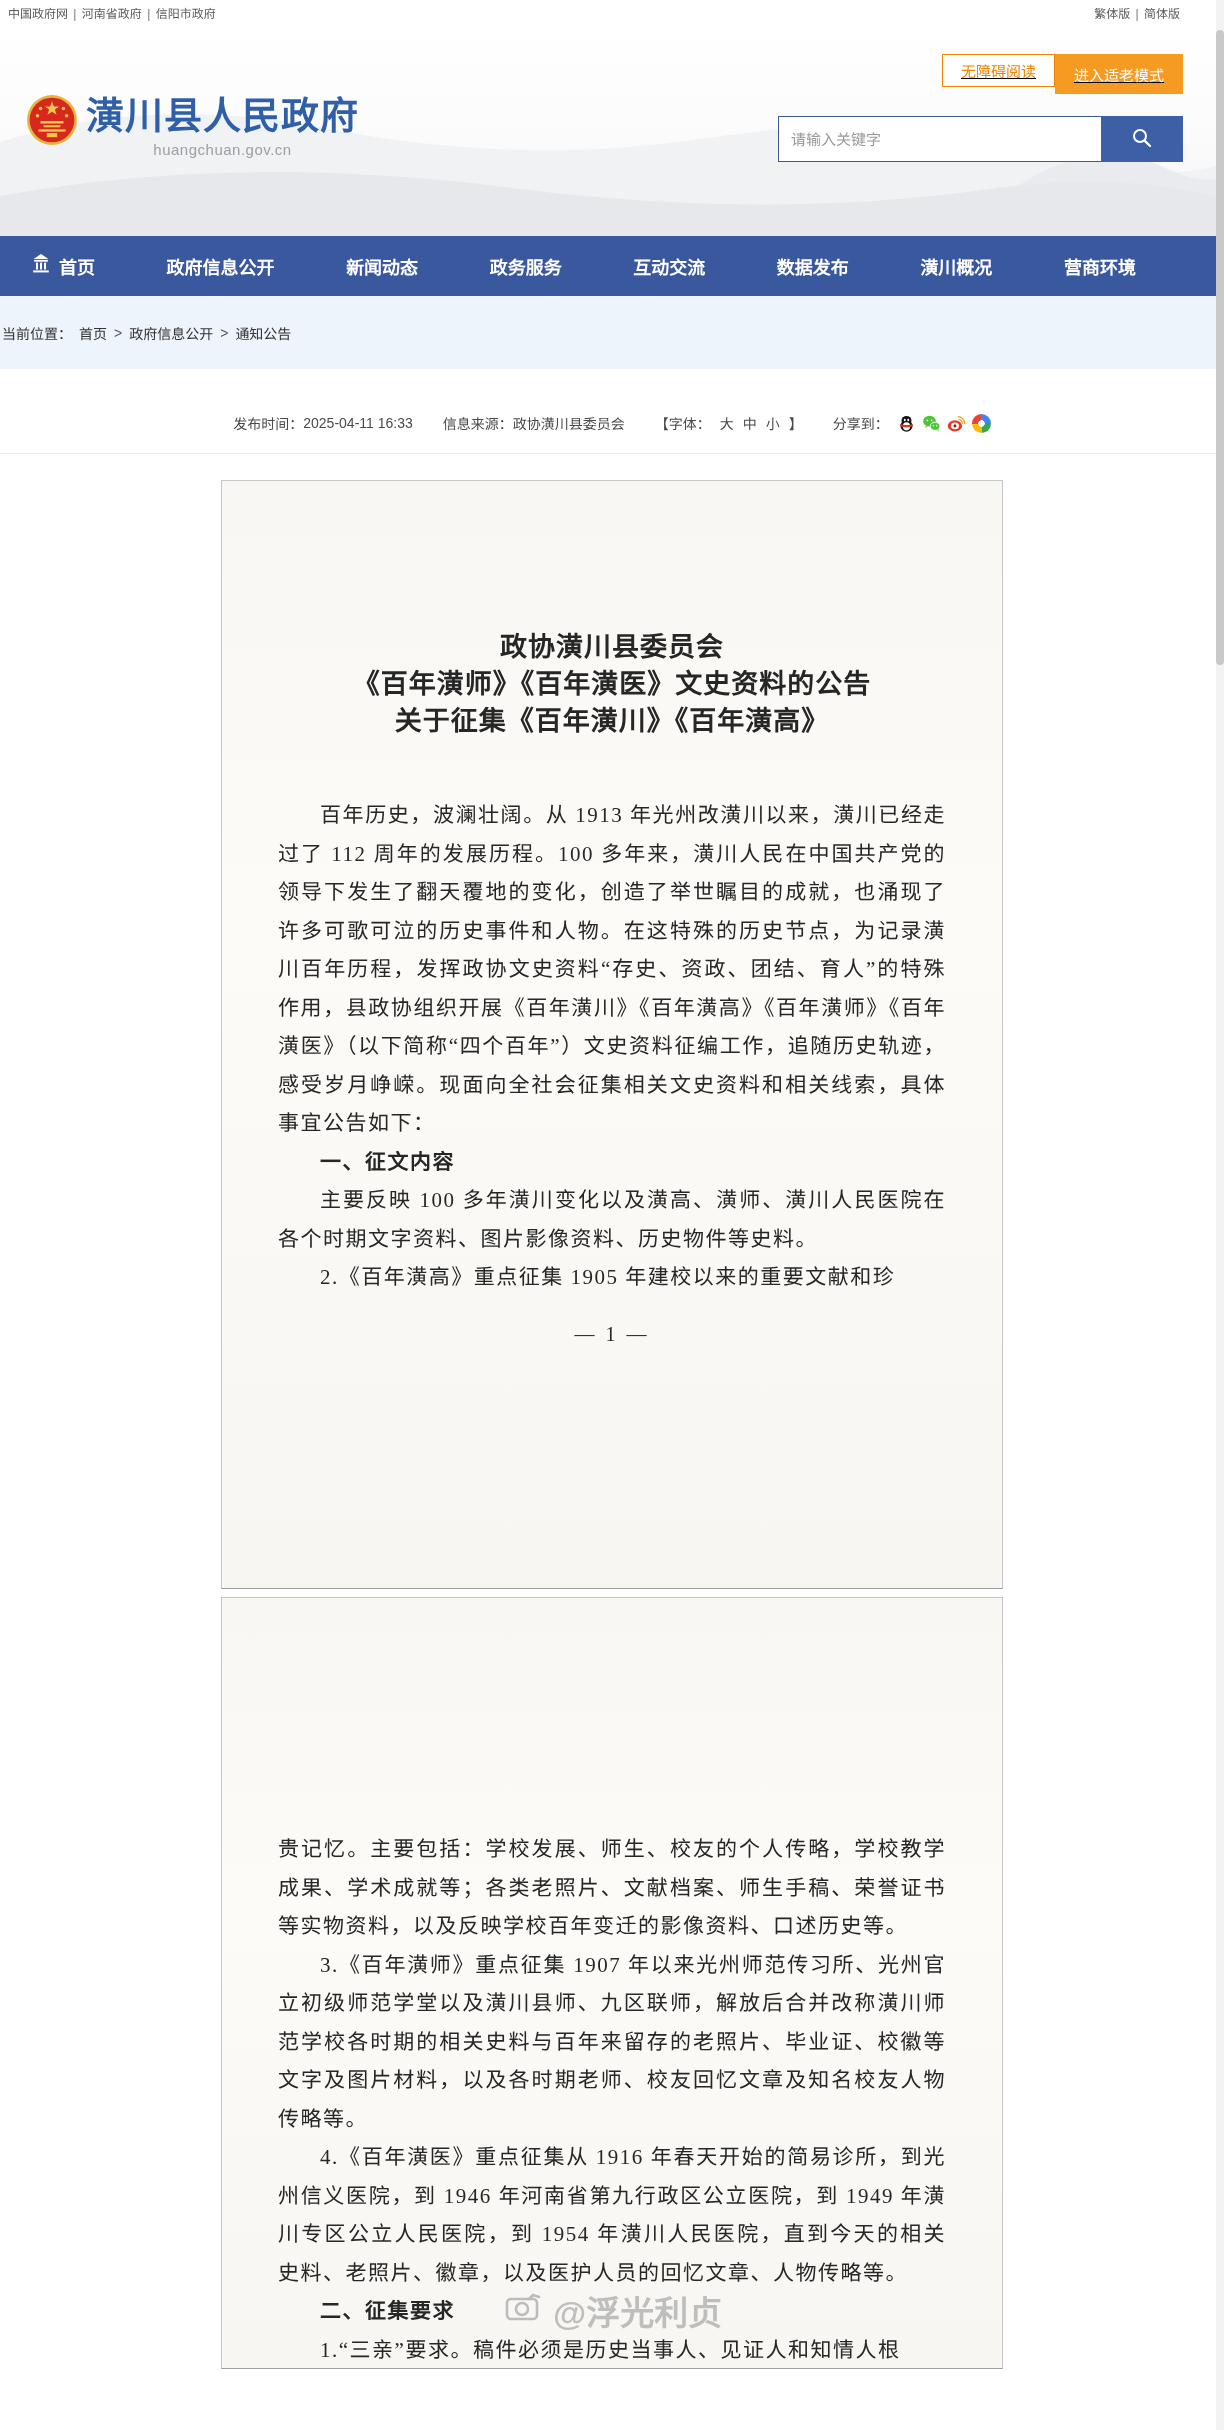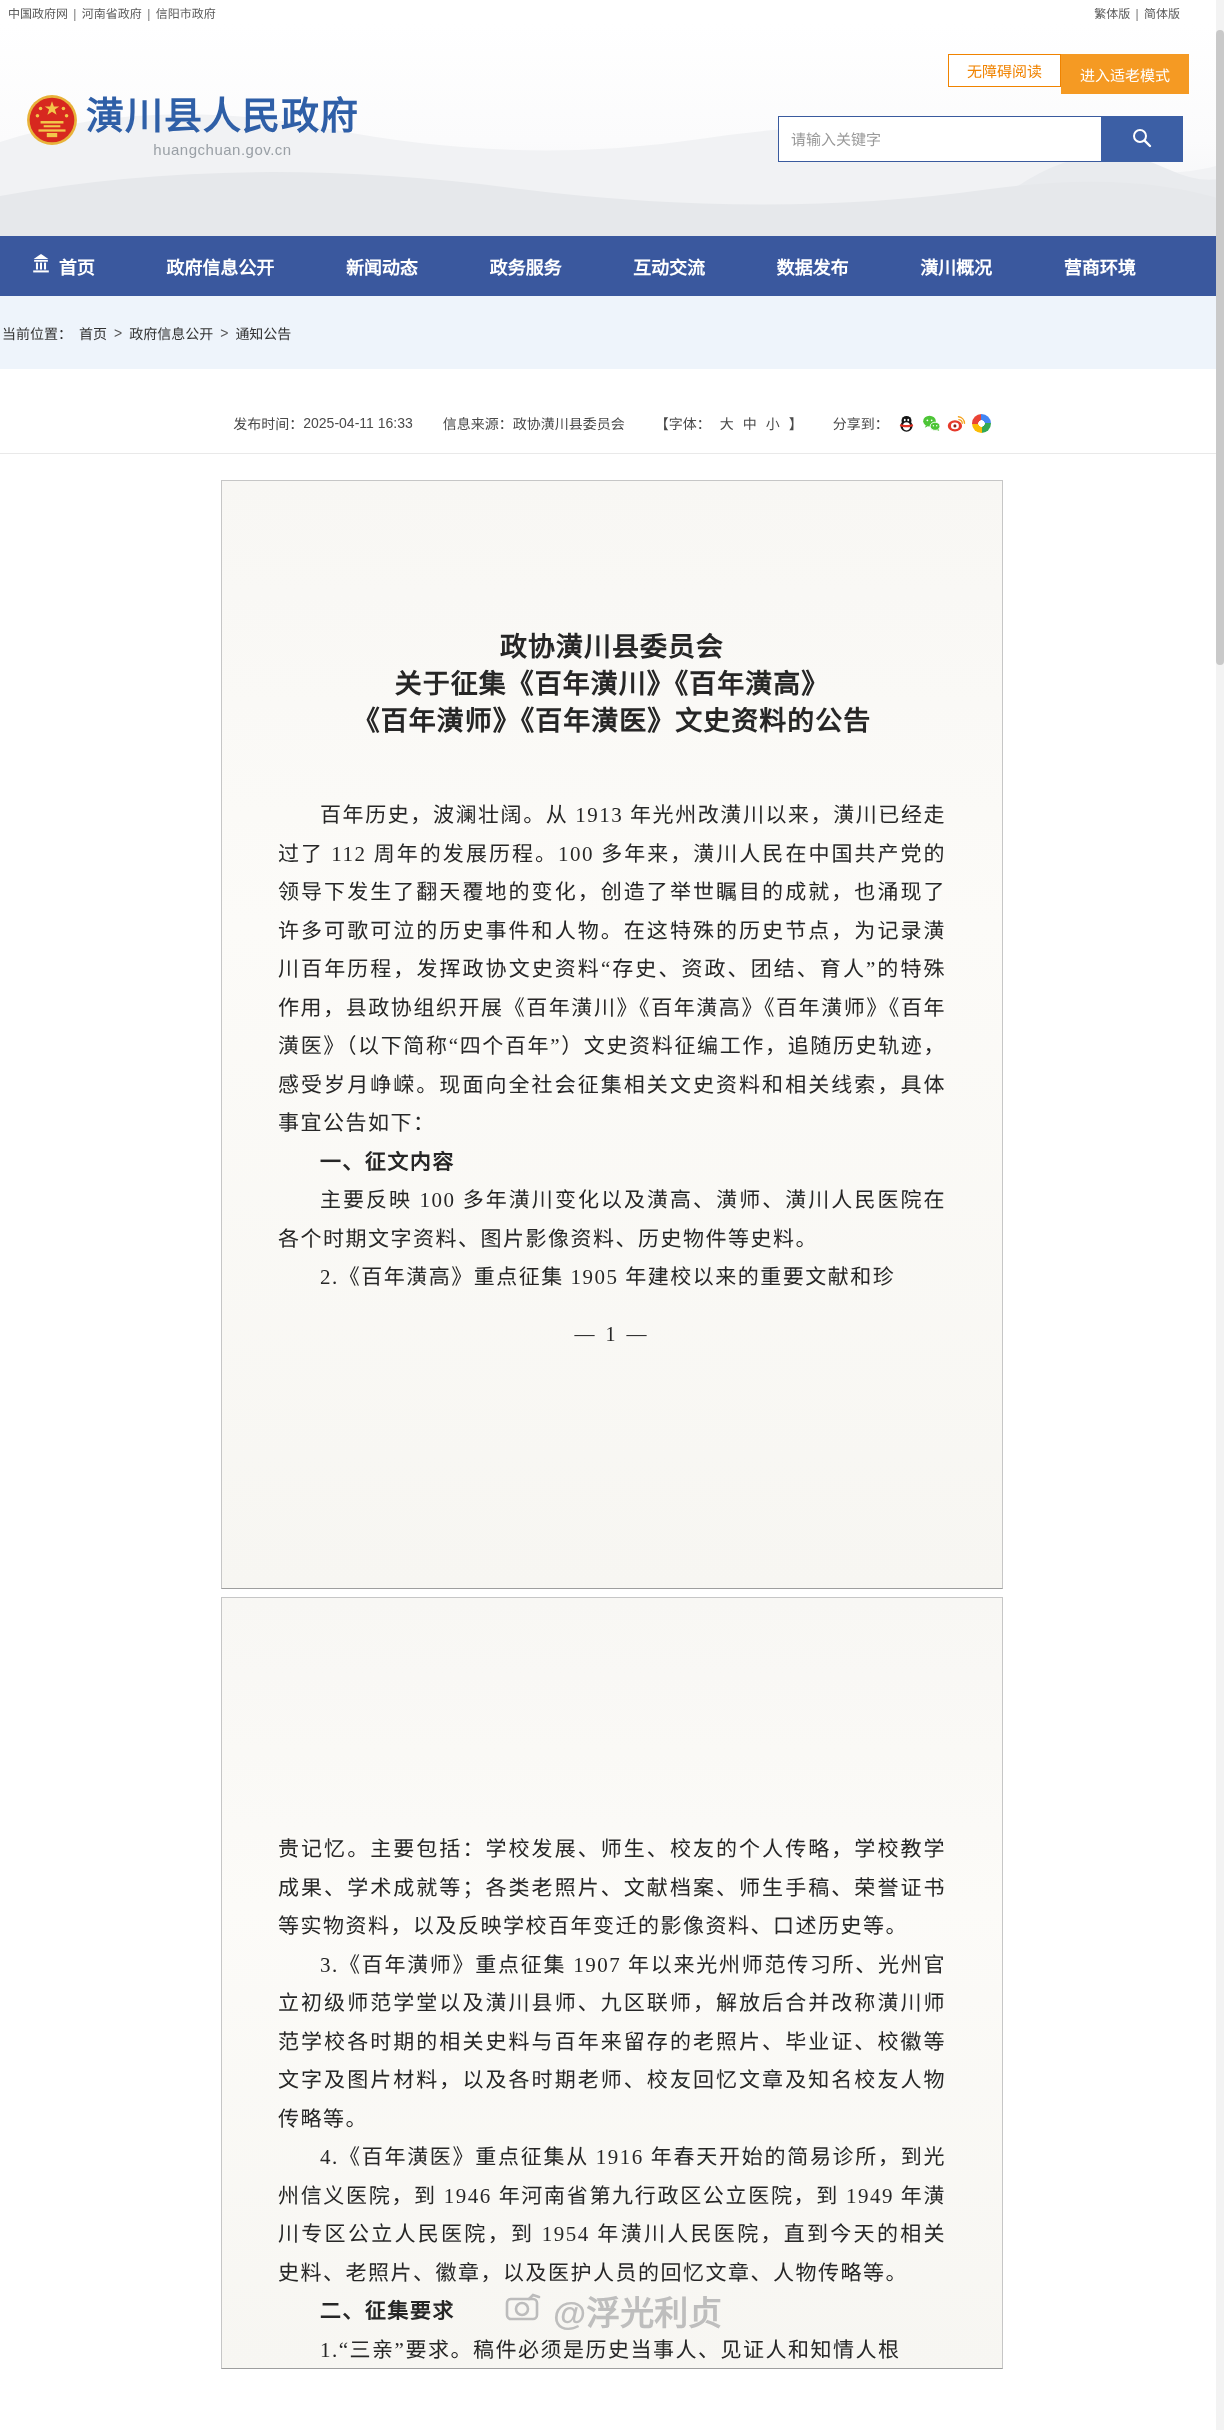--- a/index.html
+++ b/index.html
@@ -9,21 +9,21 @@
 
   
   .topbar { height:24px; display:flex; justify-content:space-between; align-items:center;
             padding:0 44px 0 8px; font-size:12px; color:#5a5a5a; background:#fff; }
   .topbar a { color:#5a5a5a; text-decoration:none; cursor:pointer; }
   .topbar .sep { margin:0 2px; color:#777; }
 
   
   .header { position:relative; height:212px; background:linear-gradient(180deg,#ffffff 0%,#fbfbfc 55%,#f2f3f5 100%); overflow:hidden; }
   .mountains { position:absolute; left:0; bottom:0; width:1224px; height:212px; }
-  .header-buttons { position:absolute; top:30px; right:35px; display:flex; }
+  .header-buttons { position:absolute; top:30px; right:41px; display:flex;text-decoration:underline; }
   .btn-outline { height:33px; padding:0 18px; background:#fff; border:1px solid #f08300; color:#f08300;
                  font-size:15px; cursor:pointer; font-family:inherit; }
   .btn-solid   { height:40px; padding:0 18px; background:#f59a23; border:1px solid #f59a23; color:#fff;
                  font-size:15px; cursor:pointer; font-family:inherit; }
   .brand { position:absolute; left:26px; top:70px; display:flex; align-items:flex-start; gap:8px; cursor:pointer; }
   .brand-text { display:flex; flex-direction:column; align-items:center; }
   .site-title { font-size:38px; font-weight:bold; color:#2f5fa7; letter-spacing:1px; line-height:1.2; }
   .site-domain { font-size:15px; color:#9aa0a6; letter-spacing:.5px; margin-top:1px; }
   .search { position:absolute; top:92px; right:41px; display:flex; }
   .search-input { width:323px; height:46px; border:1px solid #3a5a9e; border-right:none; padding:0 12px;
@@ -250,22 +250,22 @@
       </div>
     </div>
 
     <div class="divider"></div>
 
     <div class="doc-wrap">
 
       <div class="doc-page doc-page1">
         <div class="doc-heading">
           <div>政协潢川县委员会</div>
+          <div>《百年潢师》《百年潢医》文史资料的公告</div>
           <div>关于征集《百年潢川》《百年潢高》</div>
-          <div>《百年潢师》《百年潢医》文史资料的公告</div>
         </div>
         <div class="doc-body">
           <p>百年历史，波澜壮阔。从 1913 年光州改潢川以来，潢川已经走过了 112 周年的发展历程。100 多年来，潢川人民在中国共产党的领导下发生了翻天覆地的变化，创造了举世瞩目的成就，也涌现了许多可歌可泣的历史事件和人物。在这特殊的历史节点，为记录潢川百年历程，发挥政协文史资料“存史、资政、团结、育人”的特殊作用，县政协组织开展《百年潢川》《百年潢高》《百年潢师》《百年潢医》（以下简称“四个百年”）文史资料征编工作，追随历史轨迹，感受岁月峥嵘。现面向全社会征集相关文史资料和相关线索，具体事宜公告如下：</p>
           <p class="bold">一、征文内容</p>
           <p>主要反映 100 多年潢川变化以及潢高、潢师、潢川人民医院在各个时期文字资料、图片影像资料、历史物件等史料。</p>
           <p>2.《百年潢高》重点征集 1905 年建校以来的重要文献和珍</p>
         </div>
         <div class="page-no">— 1 —</div>
       </div>
 

